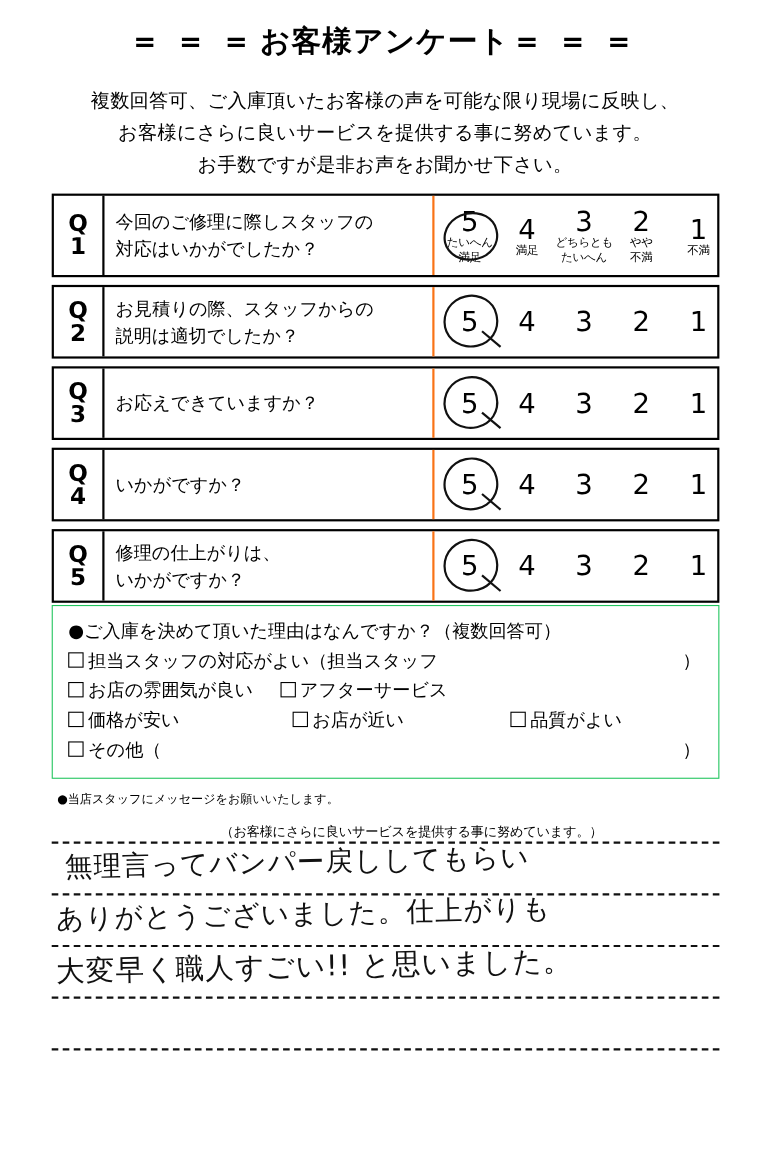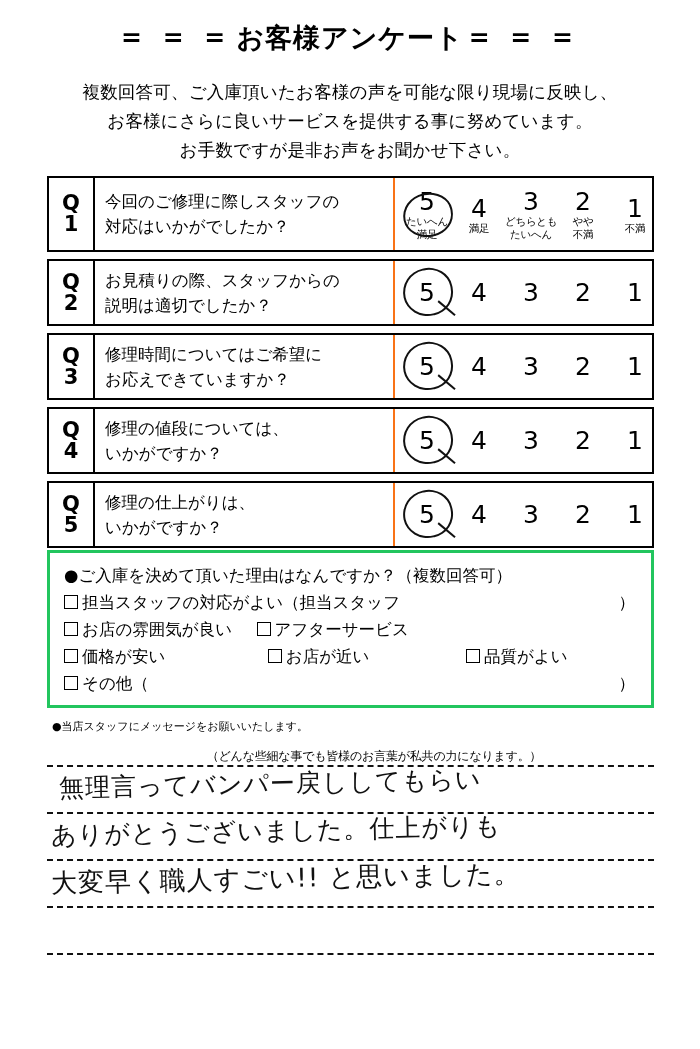--- a/index.html
+++ b/index.html
@@ -155,21 +155,21 @@
   }
   .circle-mark.q1 { margin-top: -21px; height: 40px; }
 
   
   .reasons {
     position: absolute;
     left: 47px;
     top: 550px;
     width: 607px;
     height: 158px;
-    border: 3px solid #22c55e;
+    border: 1px solid #22c55e;
     box-sizing: border-box;
     padding: 9px 12px 0 14px;
     font-size: 16.5px;
     line-height: 27px;
   }
   .reasons .head { font-size: 16.5px; }
   .cb {
     display: inline-block;
     width: 12px;
     height: 12px;
@@ -330,21 +330,20 @@
     </div>
   </div>
 
   <div class="qbox" style="top:333px; height:67px;">
     <div class="qrow">
       <div class="qnum">
         <span>Q</span>
         <span>3</span>
       </div>
       <div class="qtext">
-        <span class="l2">修理時間についてはご希望に</span>
         <span class="l2">お応えできていますか？</span>
       </div>
       <div class="scale">
         <div class="opt">
           <div class="num">5</div>
           <div class="circle-mark tail"></div>
         </div>
         <div class="opt">
             <div class="num">4</div>
           </div>
@@ -361,21 +360,20 @@
     </div>
   </div>
 
   <div class="qbox" style="top:407px; height:67px;">
     <div class="qrow">
       <div class="qnum">
         <span>Q</span>
         <span>4</span>
       </div>
       <div class="qtext">
-        <span class="l2">修理の値段については、</span>
         <span class="r2">いかがですか？</span>
       </div>
       <div class="scale">
         <div class="opt">
           <div class="num">5</div>
           <div class="circle-mark tail"></div>
         </div>
         <div class="opt">
             <div class="num">4</div>
           </div>
@@ -439,21 +437,21 @@
       <span class="cb"></span><span>お店が近い</span>
       <span class="gap2"></span>
       <span class="cb"></span><span>品質がよい</span>
     </div>
     <div class="rline">
       <span class="cb"></span><span>その他（</span><span class="paren-r">）</span>
     </div>
   </div>
 
   <div class="msg-head">●当店スタッフにメッセージをお願いいたします。</div>
-  <div class="msg-note">（どんな些細な事でも皆様のお言葉が私共の力になります。）</div>
+  <div class="msg-note">（お客様にさらに良いサービスを提供する事に努めています。）</div>
 
   <div class="msg-area">
     <div class="dline l1"></div>
     <div class="dline l2"></div>
     <div class="dline l3"></div>
     <div class="dline l4"></div>
     <div class="dline l5"></div>
     <div class="hand h1">無理言ってバンパー戻ししてもらい</div>
     <div class="hand h2">ありがとうございました。仕上がりも</div>
     <div class="hand h3">大変早く職人すごい!! と思いました。</div>

